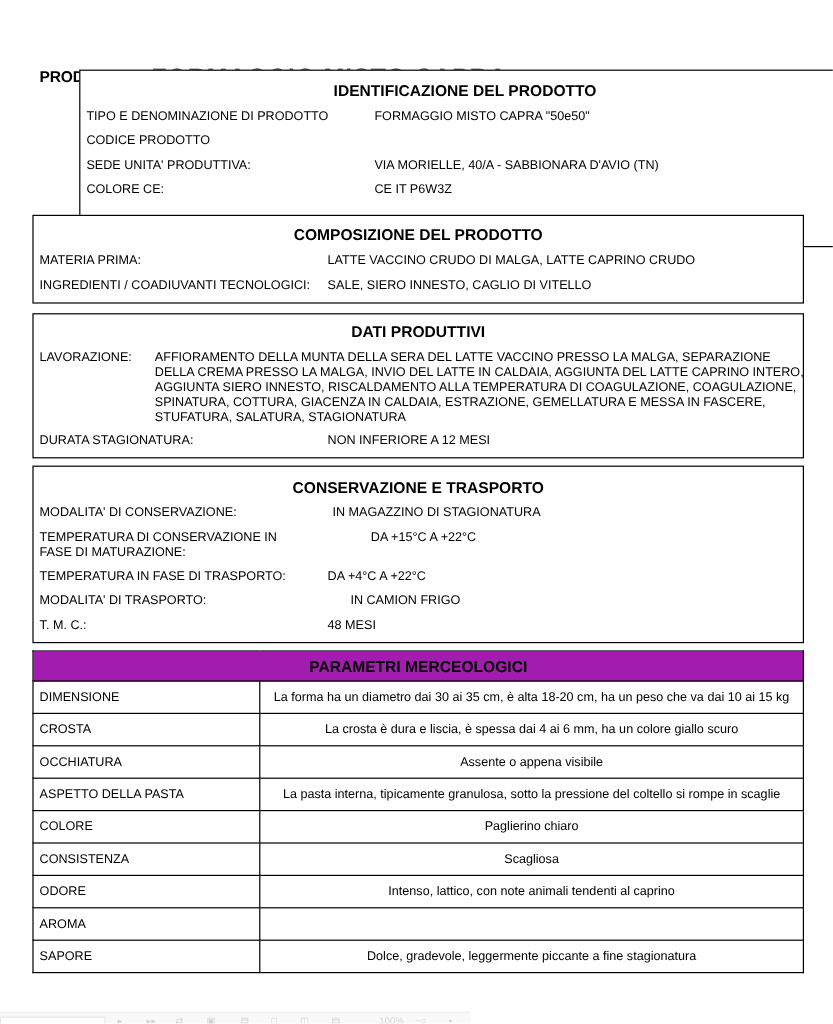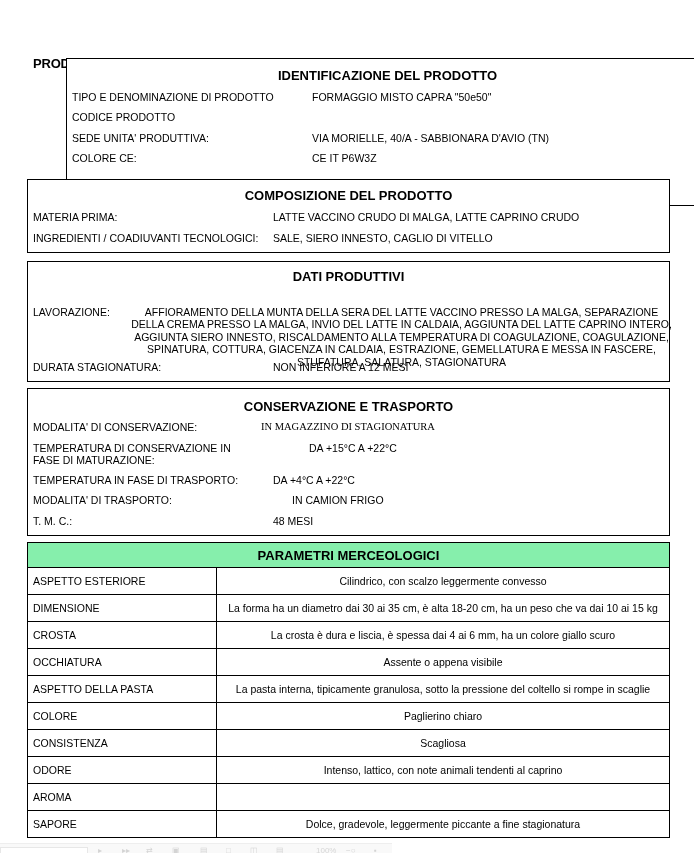--- a/index.html
+++ b/index.html
@@ -21,21 +21,21 @@
     #box-comp { top: 179px; height: 74px; }
     #box-dati { top: 261px; height: 121px; }
     #box-cons { top: 388px; height: 148px; }
 
     .lav-text { position: absolute; left: 96px; top: 0; width: 545px; white-space: normal; line-height: 12.4px; font-size: 10.5px; }
 
     .ml { line-height: 12px; white-space: normal; }
 
     
     .param-table { position: absolute; left: 27px; top: 542px; width: 643px; border-collapse: collapse; border: 1.5px solid #000; }
-    .param-table th { background: #86efac; height: 25px; font-size: 13px; font-weight: bold; text-align: center; border: 1px solid #000; }
+    .param-table th { background: #a21caf; height: 25px; font-size: 13px; font-weight: bold; text-align: center; border: 1px solid #000; }
     .param-table td { height: 27px; border: 1px solid #000; font-size: 10.5px; }
     .param-table td.plbl { width: 189px; padding-left: 5px; text-align: left; }
     .param-table td.pval { text-align: center; }
 
     
     .viewer-toolbar { position: absolute; left: 0; top: 843px; width: 392px; height: 12px; background: #f6f6f6; border-top: 1px solid #e4e4e4; opacity: 0.6; }
     .vt-input { position: absolute; left: 0; top: 3px; width: 88px; height: 10px; border: 1px solid #d8d8d8; background: #fff; }
     .vt-ic { position: absolute; top: 3px; height: 8px; color: #b8b8b8; font-size: 8px; line-height: 8px; }
     .vt-zoom { position: absolute; left: 316px; top: 2px; color: #bbb; font-size: 8px; }
   </style>
@@ -75,35 +75,35 @@
     <span class="val" style="left:240px;">LATTE VACCINO CRUDO DI MALGA, LATTE CAPRINO CRUDO</span>
   </div>
   <div class="row" style="top:52px;">
     <span class="lbl">INGREDIENTI / COADIUVANTI TECNOLOGICI:</span>
     <span class="val" style="left:240px;">SALE, SIERO INNESTO, CAGLIO DI VITELLO</span>
   </div>
 </div>
 
 <div class="box" id="box-dati">
   <div class="box-title" style="top:7px;">DATI PRODUTTIVI</div>
-  <div class="row" style="top:44px; width:638px; height:60px;text-align:center;">
+  <div class="row" style="top:30px; width:638px; height:60px;">
     <span class="lbl">LAVORAZIONE:</span>
     <span class="lav-text">AFFIORAMENTO DELLA MUNTA DELLA SERA DEL LATTE VACCINO PRESSO LA MALGA, SEPARAZIONE DELLA CREMA PRESSO LA MALGA, INVIO DEL LATTE IN CALDAIA, AGGIUNTA DEL LATTE CAPRINO INTERO, AGGIUNTA SIERO INNESTO, RISCALDAMENTO ALLA TEMPERATURA DI COAGULAZIONE, COAGULAZIONE, SPINATURA, COTTURA, GIACENZA IN CALDAIA, ESTRAZIONE, GEMELLATURA E MESSA IN FASCERE, STUFATURA, SALATURA, STAGIONATURA</span>
   </div>
   <div class="row" style="top:99px;">
     <span class="lbl">DURATA STAGIONATURA:</span>
     <span class="val" style="left:240px;">NON INFERIORE A 12 MESI</span>
   </div>
 </div>
 
 <div class="box" id="box-cons">
   <div class="box-title" style="top:10px;">CONSERVAZIONE E TRASPORTO</div>
   <div class="row" style="top:32px;">
     <span class="lbl">MODALITA' DI CONSERVAZIONE:</span>
-    <span class="val" style="left:228px;font-family:Liberation Serif, serif;">IN MAGAZZINO DI STAGIONATURA</span>
+    <span class="val" style="left:244px;">IN MAGAZZINO DI STAGIONATURA</span>
   </div>
   <div class="row" style="top:53px; width:200px;">
     <span class="lbl ml" style="width:200px;">TEMPERATURA DI CONSERVAZIONE IN FASE DI MATURAZIONE:</span>
     <span class="val" style="left:240px; white-space:nowrap;padding-left:36px;">DA +15°C A +22°C</span>
   </div>
   <div class="row" style="top:85px;">
     <span class="lbl">TEMPERATURA IN FASE DI TRASPORTO:</span>
     <span class="val" style="left:240px;">DA +4°C A +22°C</span>
   </div>
   <div class="row" style="top:105px;">
@@ -116,24 +116,20 @@
   </div>
 </div>
 
 <table class="param-table">
   <thead>
     <tr>
       <th colspan="2">PARAMETRI MERCEOLOGICI</th>
     </tr>
   </thead>
   <tbody>
-    <tr>
-      <td class="plbl">ASPETTO ESTERIORE</td>
-      <td class="pval">Cilindrico, con scalzo leggermente convesso</td>
-    </tr>
     <tr>
       <td class="plbl">DIMENSIONE</td>
       <td class="pval">La forma ha un diametro dai 30 ai 35 cm, è alta 18-20 cm, ha un peso che va dai 10 ai 15 kg</td>
     </tr>
     <tr>
       <td class="plbl">CROSTA</td>
       <td class="pval">La crosta è dura e liscia, è spessa dai 4 ai 6 mm, ha un colore giallo scuro</td>
     </tr>
     <tr>
       <td class="plbl">OCCHIATURA</td>

